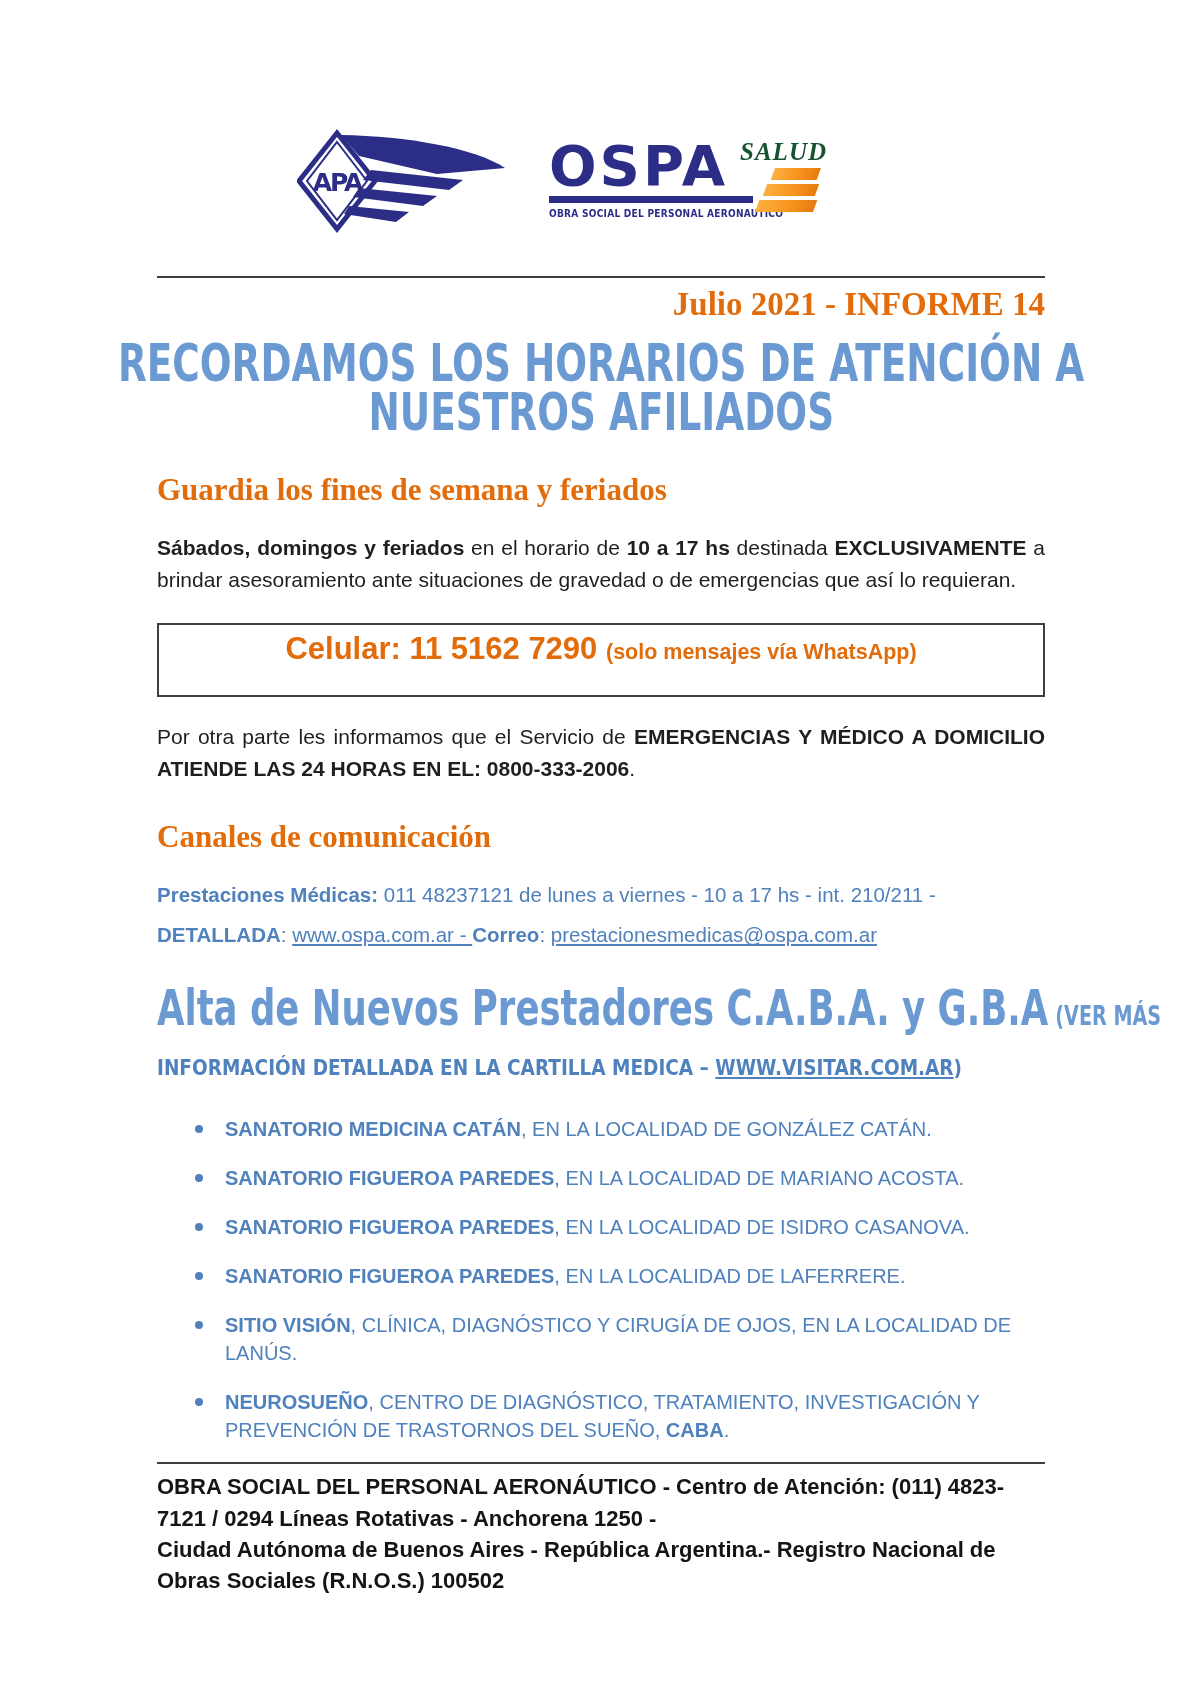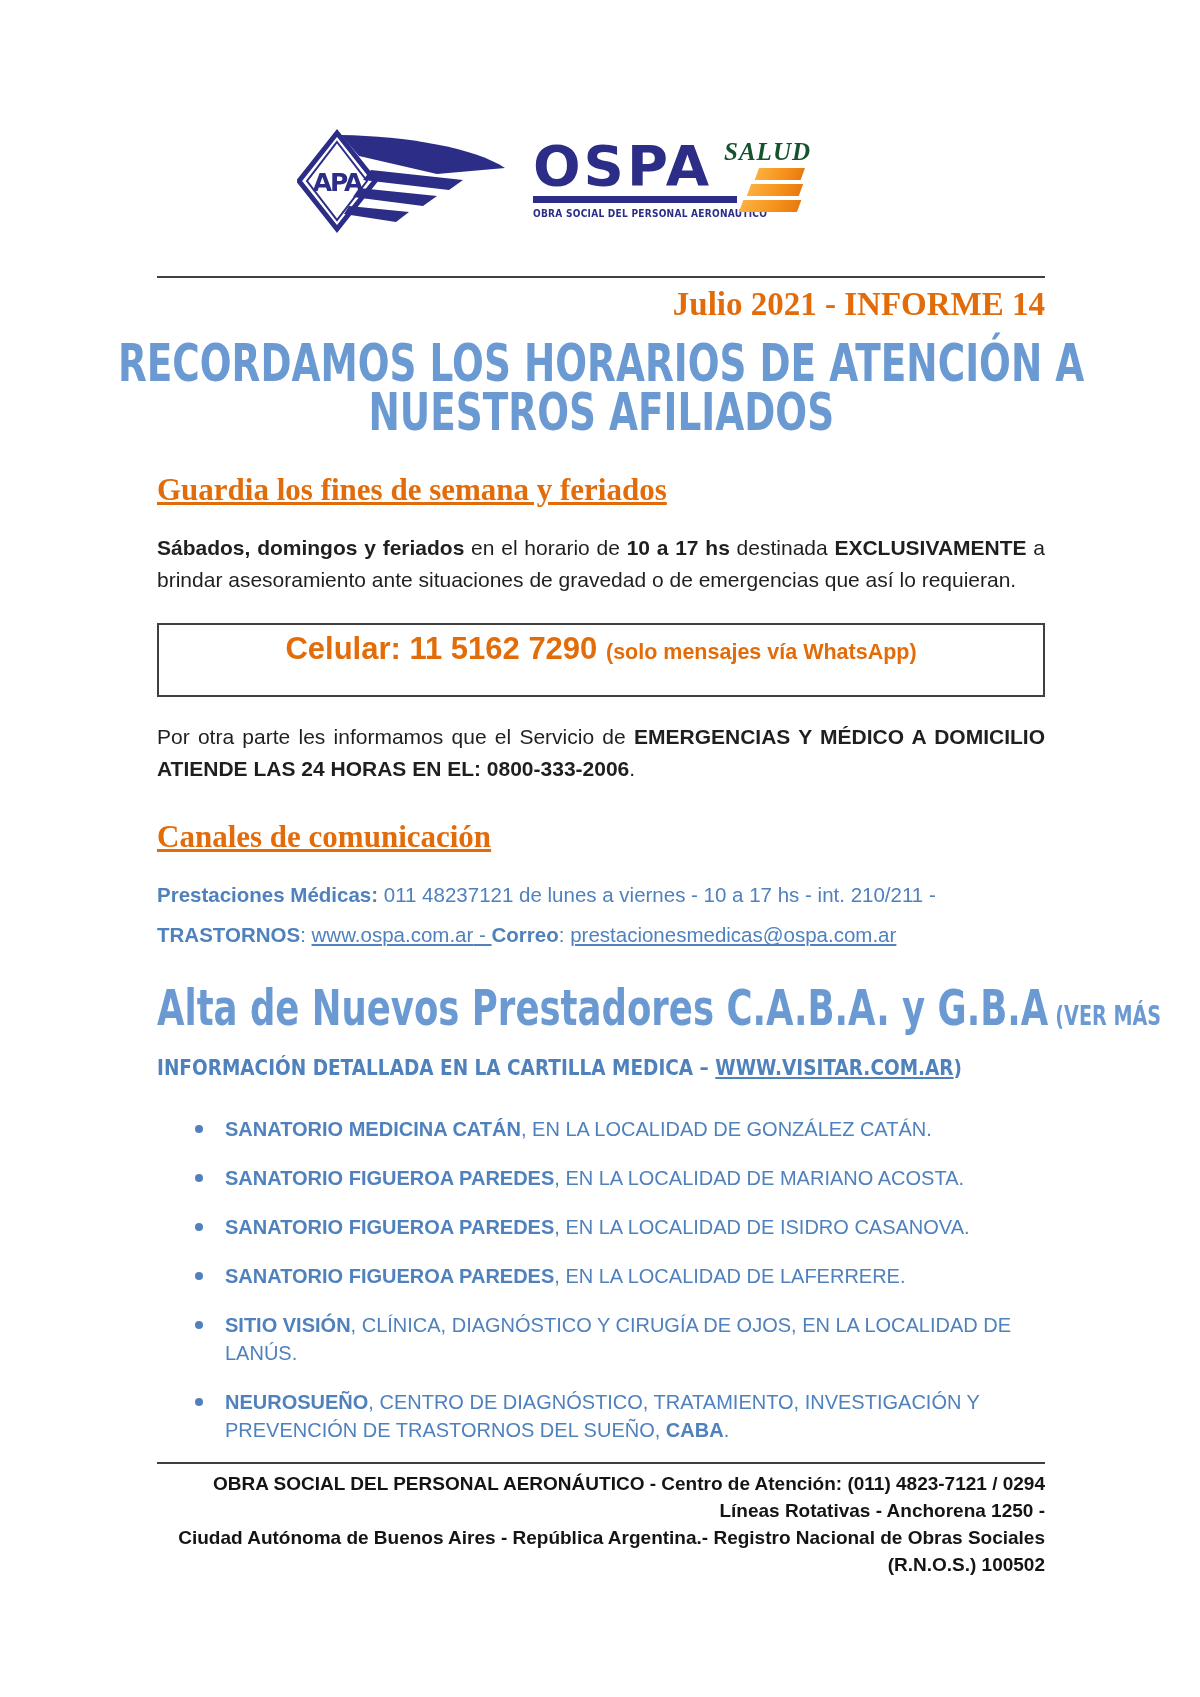--- a/index.html
+++ b/index.html
@@ -9,21 +9,21 @@
     background: #ffffff;
     font-family: "Liberation Sans", sans-serif;
     color: #1f1f1f;
     overflow: hidden;
   }
   .page { padding: 128px 155px 0 157px; }
 
   
   .logo-row { display: flex; align-items: flex-start; margin-left: 140px; height: 108px; }
   .apa-logo svg { display: block; }
-  .ospa-logo { position: relative; margin-left: 24px; margin-top: 10px; width: 276px; height: 96px; }
+  .ospa-logo { position: relative; margin-left: 40px; margin-top: 10px; width: 276px; height: 96px; }
   .ospa-word {
     font-family: "DejaVu Sans", sans-serif;
     font-weight: bold; font-size: 56px; line-height: 1;
     color: #2b2d87; letter-spacing: 3px;
   }
   .ospa-rule { width: 204px; height: 7px; background: #2b2d87; margin-top: 2px; }
   .ospa-tagline {
     display: inline-block; transform: scaleX(0.86); transform-origin: left center;
     font-family: "DejaVu Sans", sans-serif;
     font-size: 10.5px; font-weight: bold; color: #2b2d87;
@@ -47,21 +47,21 @@
   .main-title { margin-top: 16px; text-align: center; color: #6b9ad2; }
   .main-title .line { display: flex; justify-content: center; line-height: 49px; }
   .main-title .line span {
     display: inline-block; transform: scaleX(0.72); transform-origin: center;
     font-family: "DejaVu Sans", sans-serif; font-weight: bold;
     font-size: 52px; white-space: nowrap;
   }
   .section-heading {
     margin: 34px 0 0 0;
     font-family: "Liberation Serif", serif; font-weight: bold;
-    font-size: 31px; color: #e36c0a; line-height: 1.2; text-decoration: underline;
+    font-size: 31px; color: #e36c0a; line-height: 1.2;
   }
 
   
   .body-par { margin: 24px 0 0 0; font-size: 21px; line-height: 1.5; text-align: justify; }
   .body-par strong { font-weight: bold; }
 
   .phone-box {
     margin-top: 28px; border: 2px solid #404040;
     text-align: center; padding: 6px 0 28px;
     color: #e36c0a; font-weight: bold;
@@ -98,22 +98,22 @@
   .bullet + .bullet { margin-top: 21px; }
   .bullet::before {
     content: ""; position: absolute; left: 38px; top: 10px;
     width: 8px; height: 8px; border-radius: 50%; background: #4f81bd;
   }
   .bullet .lead, .bullet .tail-bold { font-weight: bold; }
 
   
   .footer-rule { margin-top: 18px; border-top: 2px solid #404040; }
   .footer {
-    margin-top: 7px; text-align: right;
-    font-weight: bold; font-size: 19px; line-height: 1.42; color: #141414;
+    margin-top: 7px; text-align: left;
+    font-weight: bold; font-size: 22px; line-height: 1.42; color: #141414;
   }
 </style>
 </head>
 <body>
 
 <div class="page">
 
   <div class="logo-row">
     <div class="apa-logo">
       <svg width="212" height="106" viewBox="0 0 212 106" xmlns="http://www.w3.org/2000/svg">
@@ -166,21 +166,21 @@
   <p class="body-par"><strong>Sábados, domingos y feriados</strong><span> en el horario de </span><strong>10 a 17 hs</strong><span>  destinada </span><strong>EXCLUSIVAMENTE</strong><span> a brindar asesoramiento ante situaciones de gravedad o de emergencias que así lo requieran.</span></p>
 
   <div class="phone-box"><span class="phone-main">Celular: 11 5162 7290 </span><span class="phone-note">(solo mensajes vía WhatsApp)</span></div>
 
   <p class="body-par"><span>Por otra parte les informamos que el Servicio de </span><strong>EMERGENCIAS Y MÉDICO A DOMICILIO ATIENDE LAS 24 HORAS EN EL: 0800-333-2006</strong><span>.</span></p>
 
   <h2 class="section-heading">Canales de comunicación</h2>
 
   <div class="canales-lines">
     <div><span class="lbl">Prestaciones Médicas:</span><span> 011 48237121 de lunes a viernes - 10 a 17 hs -  int. 210/211 -</span></div>
-    <div><span class="lbl">TRASTORNOS</span><span>: </span><a class="doc-link">www.ospa.com.ar</a><span class="u"> - </span><span class="lbl">Correo</span><span>: </span><a class="doc-link">prestacionesmedicas@ospa.com.ar</a></div>
+    <div><span class="lbl">DETALLADA</span><span>: </span><a class="doc-link">www.ospa.com.ar</a><span class="u"> - </span><span class="lbl">Correo</span><span>: </span><a class="doc-link">prestacionesmedicas@ospa.com.ar</a></div>
   </div>
 
   <div class="alta-heading">
     <span class="scale"><span class="alta-big">Alta de Nuevos Prestadores C.A.B.A. y G.B.A</span><span class="alta-small">(VER MÁS</span></span>
   </div>
   <div class="alta-sub">
     <span class="scale"><span>INFORMACIÓN DETALLADA EN LA CARTILLA MEDICA – </span><a class="doc-link">WWW.VISITAR.COM.AR</a><span>)</span></span>
   </div>
 
   <ul class="bullets">

